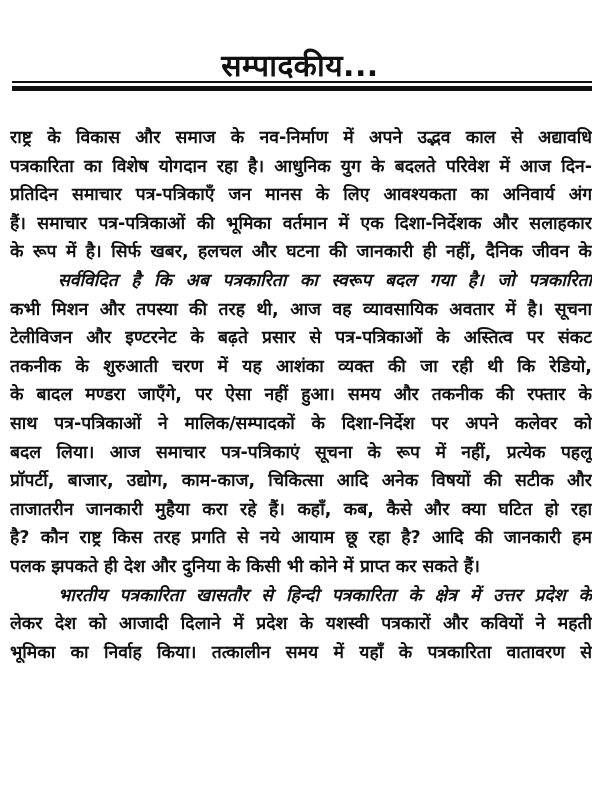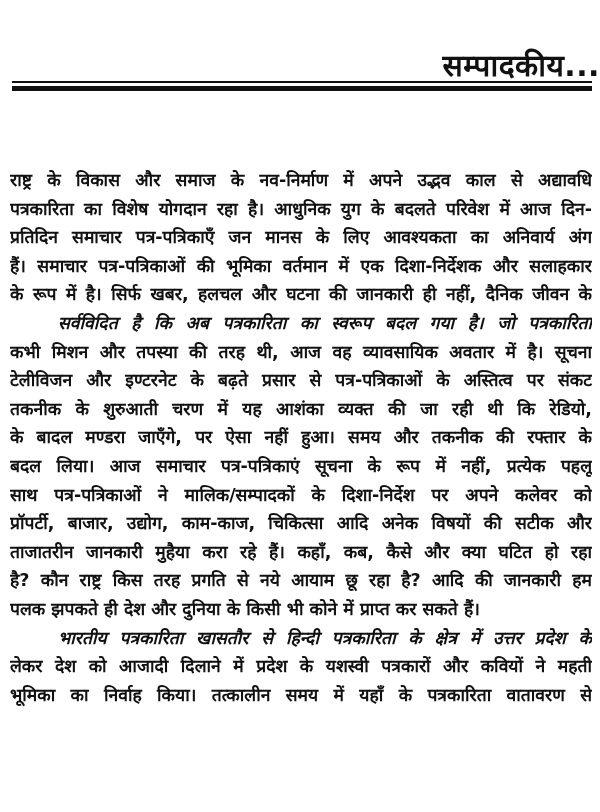--- a/index.html
+++ b/index.html
@@ -13,21 +13,21 @@
       position: relative;
       overflow: hidden;
       color: #111111;
       font-family: "DejaVu Sans", "Liberation Sans", sans-serif;
     }
     .page-title {
       position: absolute;
       top: 26px;
       left: 0;
       width: 600px;
-      text-align: right;
+      text-align: center;
       font-size: 30px;
       font-weight: bold;
       letter-spacing: 0.5px;
       line-height: 40px;
     }
     .rule-thin {
       position: absolute;
       top: 81px;
       left: 12px;
       width: 580px;
@@ -40,21 +40,20 @@
       left: 12px;
       width: 580px;
       height: 5px;
       background: #111111;
     }
     .body-text {
       position: absolute;
       top: 123px;
       left: 10px;
       width: 582px;
-      margin-top: 43px;
     }
     .line {
       display: block;
       height: 28.6px;
       line-height: 28.6px;
       font-size: 17.5px;
       font-weight: bold;
       white-space: nowrap;
       text-align: justify;
       text-align-last: justify;
@@ -84,22 +83,22 @@
     <span class="line">हैं। समाचार पत्र-पत्रिकाओं की भूमिका वर्तमान में एक दिशा-निर्देशक और सलाहकार</span>
     <span class="line">के रूप में है। सिर्फ खबर, हलचल और घटना की जानकारी ही नहीं, दैनिक जीवन के</span>
   </div>
 
   <div>
     <span class="line indent">सर्वविदित है कि अब पत्रकारिता का स्वरूप बदल गया है। जो पत्रकारिता</span>
     <span class="line">कभी मिशन और तपस्या की तरह थी, आज वह व्यावसायिक अवतार में है। सूचना</span>
     <span class="line">टेलीविजन और इण्टरनेट के बढ़ते प्रसार से पत्र-पत्रिकाओं के अस्तित्व पर संकट</span>
     <span class="line">तकनीक के शुरुआती चरण में यह आशंका व्यक्त की जा रही थी कि रेडियो,</span>
     <span class="line">के बादल मण्डरा जाएँगे, पर ऐसा नहीं हुआ। समय और तकनीक की रफ्तार के</span>
+    <span class="line">साथ पत्र-पत्रिकाओं ने मालिक/सम्पादकों के दिशा-निर्देश पर अपने कलेवर को</span>
     <span class="line">बदल लिया। आज समाचार पत्र-पत्रिकाएं सूचना के रूप में नहीं, प्रत्येक पहलू</span>
-    <span class="line">साथ पत्र-पत्रिकाओं ने मालिक/सम्पादकों के दिशा-निर्देश पर अपने कलेवर को</span>
     <span class="line">प्रॉपर्टी, बाजार, उद्योग, काम-काज, चिकित्सा आदि अनेक विषयों की सटीक और</span>
     <span class="line">ताजातरीन जानकारी मुहैया करा रहे हैं। कहाँ, कब, कैसे और क्या घटित हो रहा</span>
     <span class="line">है? कौन राष्ट्र किस तरह प्रगति से नये आयाम छू रहा है? आदि की जानकारी हम</span>
     <span class="line last">पलक झपकते ही देश और दुनिया के किसी भी कोने में प्राप्त कर सकते हैं।</span>
   </div>
 
   <div>
     <span class="line indent">भारतीय पत्रकारिता खासतौर से हिन्दी पत्रकारिता के क्षेत्र में उत्तर प्रदेश के</span>
     <span class="line">लेकर देश को आजादी दिलाने में प्रदेश के यशस्वी पत्रकारों और कवियों ने महती</span>
     <span class="line">भूमिका का निर्वाह किया। तत्कालीन समय में यहाँ के पत्रकारिता वातावरण से</span>

